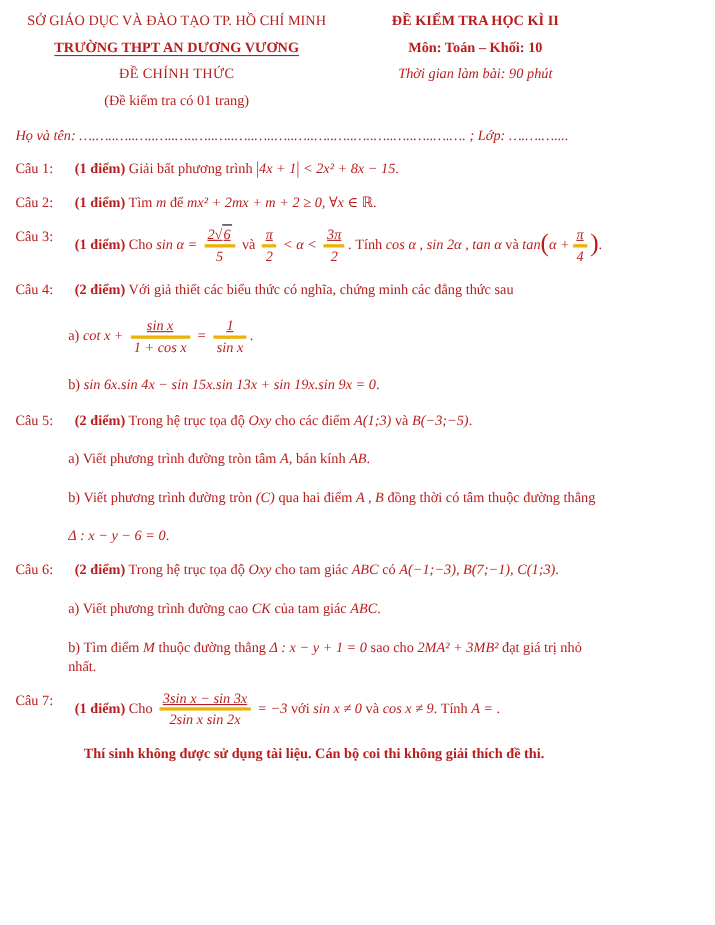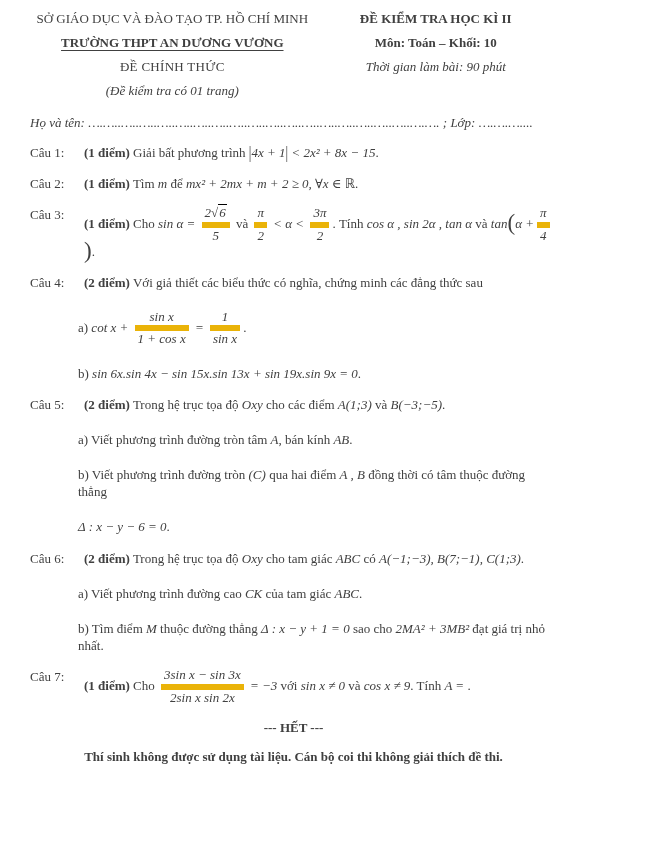--- a/index.html
+++ b/index.html
@@ -1,46 +1,46 @@
 <!DOCTYPE html>
 <html><head>
 <meta charset="utf-8">
 <style>
   * { margin:0; padding:0; box-sizing:border-box; }
   html,body { background:#ffffff; }
   .page {
-    width:583px; min-height:841px; background:#fff; color:#404040;
+    width:583px; min-height:841px; background:#fff; color:#b91c1c;
     font-family:"Liberation Serif","DejaVu Serif","DejaVu Sans",serif;
     font-size:13px; line-height:1.32;
-    padding:10px 26px 20px 30px;
+    padding:10px 26px 20px 14px;
     position:relative;
   }
   
   .hdr { display:flex; align-items:flex-start; }
   .hdr-left  { width:54%; text-align:center; }
   .hdr-right { width:46%; text-align:center; }
   .hl { margin-bottom:7px; }
   .dept { font-size:13px; }
   .school { font-weight:bold; text-decoration:underline; text-underline-offset:3px; }
   .official { letter-spacing:.3px; }
-  .pagenote { font-style:italic; }
+  .pagenote { }
   .examtitle, .subject { font-weight:bold; }
   .duration { font-style:italic; text-underline-offset:3px; }
   
   .student { font-style:italic; margin:7px 0 13px 0; white-space:nowrap; overflow:hidden; }
   
   .q { display:flex; align-items:flex-start; margin-bottom:14px; }
   .q-label { flex:0 0 54px; font-weight:normal; }
   .q-body { flex:1; }
   .pts { font-weight:bold; }
   .m { font-style:italic; }
   .sub { margin-top:18px; margin-left:-6px; }
   .frac { display:inline-block; vertical-align:middle; text-align:center;
           line-height:1.12; margin:0 3px; font-style:italic; }
-  .frac .fn { display:block; border-bottom:6px solid #eab308; padding:0 3px 1px 3px; }
+  .frac .fn { display:block; border-bottom:3px solid #eab308; padding:0 3px 1px 3px;text-decoration:underline; }
   .frac .fd { display:block; padding:1px 3px 0 3px; }
   .rad { border-top:1px solid #000; padding:0 1px; }
   .bar { font-style:normal; display:inline-block; transform:scaleY(1.25); }
   .bp { font-style:normal; font-size:23px; vertical-align:middle; line-height:0;
         position:relative; top:-2px; font-weight:400; }
   
   .f-end  { text-align:center; font-weight:bold; margin:2px 0 12px 0; }
   .f-note { text-align:center; font-weight:bold; }
 </style>
 </head>
@@ -197,16 +197,15 @@
       <span class="m">= −3</span>
       <span>với</span>
       <span class="m">sin x ≠ 0</span>
       <span>và</span>
       <span class="m">cos x ≠ 9</span><span>. Tính</span>
       <span class="m">A =</span>
       <span>.</span>
     </div>
   </div>
 
-  <div class="f-end">--- HẾT ---</div>
   <div class="f-note">Thí sinh không được sử dụng tài liệu. Cán bộ coi thi không giải thích đề thi.</div>
 
 </div>
 
 </body></html>

